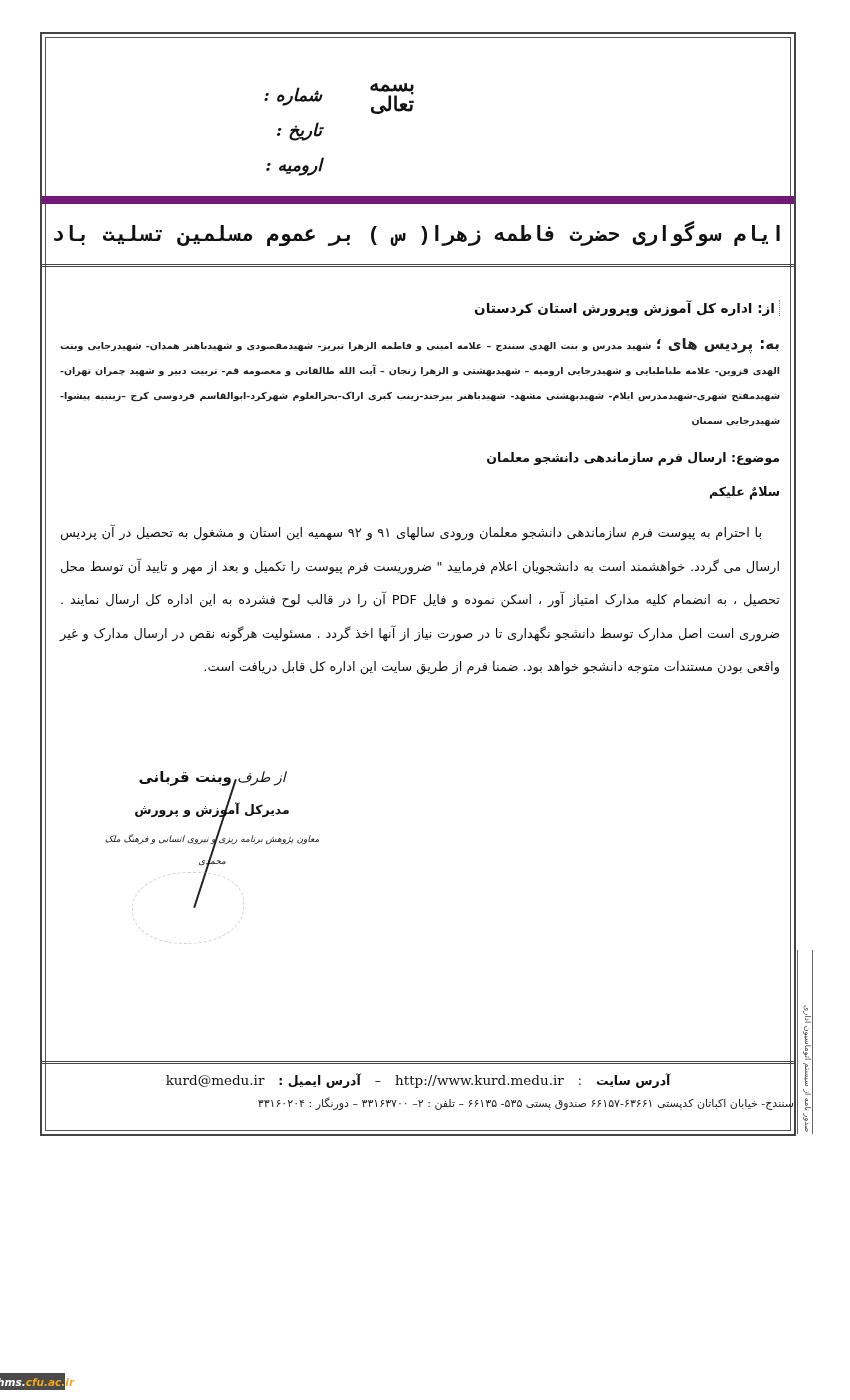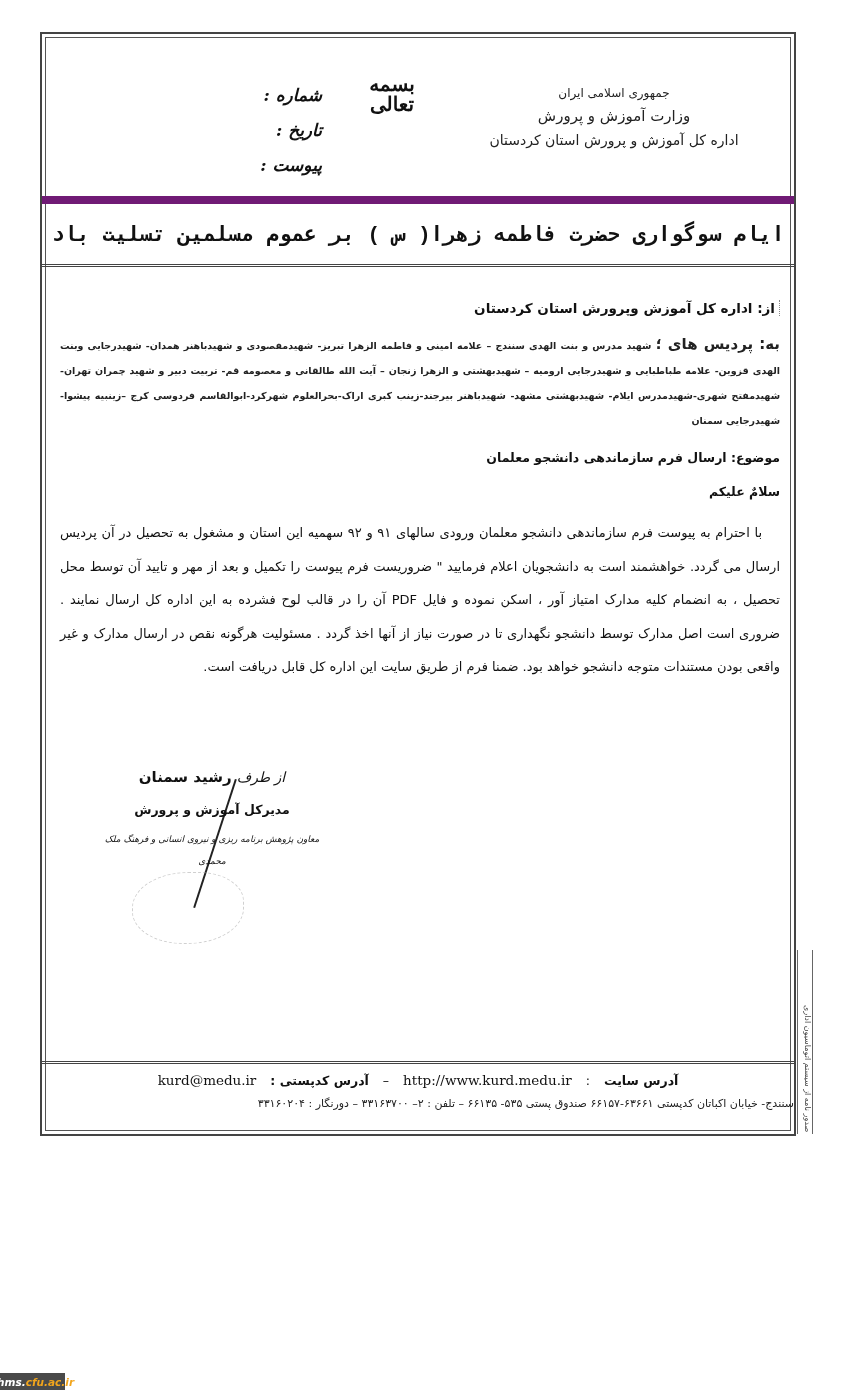--- a/index.html
+++ b/index.html
@@ -96,30 +96,25 @@
   }
   .watermark .a { color: #ffffff; }
   .watermark .b { color: #f2a51c; }
 </style>
 </head>
 <body>
 
 <div class="page-frame">
 
   <div class="hdr">
-    <div class="ministry">
-      <div class="l1">جمهوری اسلامی ایران</div>
-      <div class="l2">وزارت آموزش و پرورش</div>
-      <div class="l3">اداره کل آموزش و پرورش استان کردستان</div>
-    </div>
     <div class="bismillah">بسمه تعالی</div>
     <div class="meta-labels">
       <div>شماره :</div>
       <div>تاریخ :</div>
-      <div>پیوست :</div>
+      <div>ارومیه :</div>
     </div>
   </div>
 
   <div class="banner">ایام سوگواری حضرت فاطمه زهرا( س ) بر عموم مسلمین تسلیت باد</div>
 
   <div class="from-line">از: اداره کل آموزش وپرورش استان کردستان</div>
 
   <div class="to-block">
     <span class="to-label">به: پردیس های ؛</span>
     <span>شهید مدرس و بنت الهدی سنندج – علامه امینی و فاطمه الزهرا تبریز- شهیدمفصودی و شهیدباهنر همدان- شهیدرجایی وبنت الهدی قزوین- علامه طباطبایی و شهیدرجایی ارومیه – شهیدبهشتی و الزهرا زنجان – آیت الله طالقانی و معصومه قم- تربیت دبیر و شهید چمران تهران-شهیدمفتح شهری-شهیدمدرس ایلام- شهیدبهشتی مشهد- شهیدباهنر بیرجند-زینب کبری اراک-بحرالعلوم شهرکرد-ابوالقاسم فردوسی کرج –زینبیه پیشوا-شهیدرجایی سمنان</span>
@@ -127,34 +122,34 @@
 
   <div class="subject">موضوع: ارسال فرم سازماندهی دانشجو معلمان</div>
   <div class="salutation">سلامٌ علیکم</div>
 
   <div class="body-text">با احترام به پیوست فرم سازماندهی دانشجو معلمان   ورودی سالهای ۹۱ و ۹۲ سهمیه این استان و مشغول به تحصیل در آن پردیس ارسال می گردد. خواهشمند است به دانشجویان اعلام فرمایید " ضروریست فرم پیوست را تکمیل و بعد از مهر و تایید آن توسط محل تحصیل ، به انضمام کلیه مدارک امتیاز آور ، اسکن نموده و فایل PDF آن را در قالب لوح فشرده به این اداره کل ارسال نمایند . ضروری است اصل مدارک توسط دانشجو نگهداری تا در صورت نیاز از آنها اخذ گردد . مسئولیت هرگونه نقص در ارسال مدارک و غیر واقعی بودن مستندات متوجه دانشجو خواهد بود. ضمنا فرم از طریق سایت این اداره کل قابل دریافت است.</div>
 
   <div class="sig-stroke"></div>
   <div class="signature">
     <div class="name">
       <span class="pref">از طرف</span>
-      <span>رشید سمنان</span>
+      <span>وبنت قربانی</span>
     </div>
     <div class="title">مدیرکل آموزش و پرورش</div>
     <div class="copy">معاون پژوهش برنامه ریزی و نیروی انسانی و فرهنگ ملک محمدی</div>
   </div>
   <div class="stamp"></div>
 
   <div class="footer">
     <div class="row1">
       <span class="lbl">آدرس سایت</span>
       <span>:</span>
       <span class="url">http://www.kurd.medu.ir</span>
       <span>–</span>
-      <span class="lbl">آدرس کدپستی :</span>
+      <span class="lbl">آدرس ایمیل :</span>
       <span class="url">kurd@medu.ir</span>
     </div>
     <div class="row2">سنندج- خیابان اکباتان   کدپستی ۶۳۶۶۱-۶۶۱۵۷ صندوق پستی ۵۳۵- ۶۶۱۳۵ – تلفن : ۲– ۳۳۱۶۳۷۰۰ – دورنگار : ۳۳۱۶۰۲۰۴</div>
   </div>
 </div>
 
 <div class="side-note">صدور نامه از سیستم اتوماسیون اداری</div>
 
 <div class="watermark">
   <span class="a">shms.</span>

